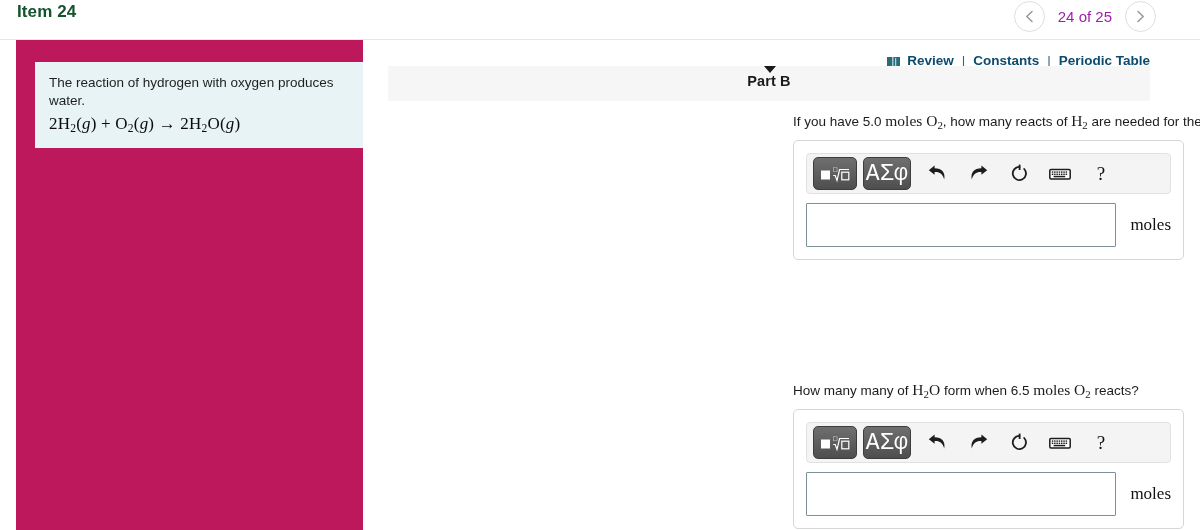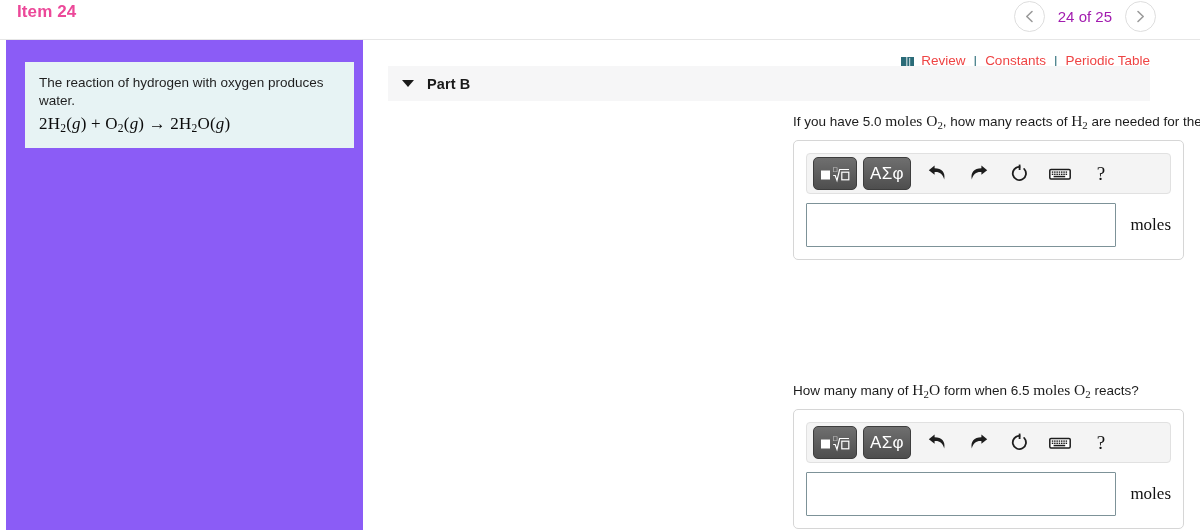--- a/index.html
+++ b/index.html
@@ -23,21 +23,21 @@
     position: absolute;
     left: 0; top: 0;
     width: 1200px; height: 39px;
     background: #ffffff;
   }
   .item-title {
     position: absolute;
     left: 17px; top: 2px;
     font-size: 17px;
     font-weight: bold;
-    color: #ec4899;
+    color: #14532d;
     letter-spacing: 0.1px;
   }
   .pager {
     position: absolute;
     right: 44px; top: 1px;
     display: flex;
     align-items: center;
     gap: 13px;
   }
   .pager-btn {
@@ -68,23 +68,23 @@
   .v-divider {
     position: absolute;
     left: 362px; top: 39px;
     width: 1px; height: 491px;
     background: #e3e3e3;
   }
 
   
   .left-panel {
     position: absolute;
-    left: 6px; top: 40px;
+    left: 16px; top: 40px;
     width: 362px; height: 490px;
-    background: #8b5cf6;
+    background: #be185d;
   }
   .problem-box {
     position: absolute;
     left: 19px; top: 22px;
     width: 329px;
     background: #e7f3f4;
     padding: 12px 14px 14px 14px;
   }
   .problem-text {
     font-size: 13.5px;
@@ -116,40 +116,42 @@
     position: absolute;
     right: 50px; top: 13px;
     display: flex;
     align-items: center;
     gap: 7px;
     font-size: 13.5px;
     color: #2a6b78;
     white-space: nowrap;
   }
   .reference-links a {
-    color: #ef4444;
+    color: #0c4a6e;
     text-decoration: none;
     cursor: pointer;
+    font-weight: bold;
   }
   .ref-sep { color: #2a6b78; padding: 0 1px; }
   .book-icon {
     display: inline-block;
     width: 13px; height: 11px;
     position: relative;
     top: 1px;
   }
 
   
   .part-header {
     position: absolute;
     left: 25px;
     width: 762px;
     background: #f6f6f7;
     display: flex;
     align-items: center;
+    flex-direction: column;
   }
   .part-caret {
     margin-left: 14px;
     margin-right: 13px;
     width: 0; height: 0;
     border-left: 6px solid transparent;
     border-right: 6px solid transparent;
     border-top: 7px solid #1a1a1a;
     cursor: pointer;
   }
@@ -203,22 +205,22 @@
     background: linear-gradient(to bottom, #6f6f6f 0%, #4e4e4e 100%);
     border: 1px solid #3d3d3d;
     display: flex;
     align-items: center;
     justify-content: center;
     color: #ffffff;
     cursor: pointer;
     margin-right: 5px;
   }
   .tb-btn.greek {
-    font-family: Liberation Sans, sans-serif;
-    font-size: 17px;
+    font-family: Liberation Mono, monospace;
+    font-size: 23px;
     letter-spacing: 0.3px;
     min-width: 48px;
   }
   .tb-icon {
     width: 34px; height: 33px;
     display: flex;
     align-items: center;
     justify-content: center;
     cursor: pointer;
     color: #1d1d1d;

